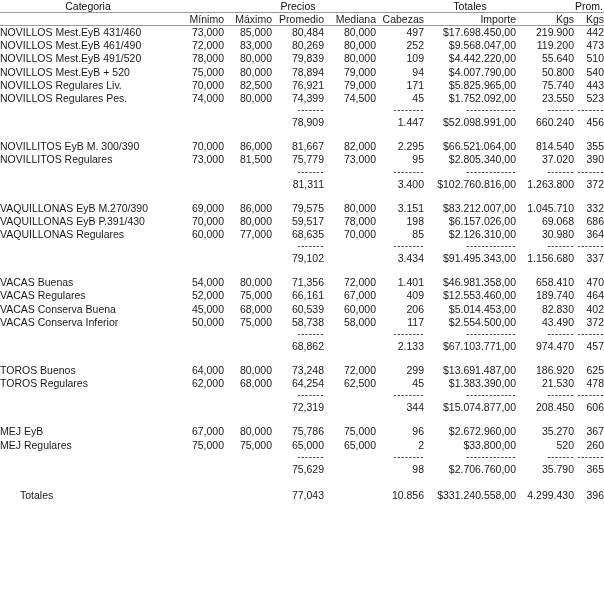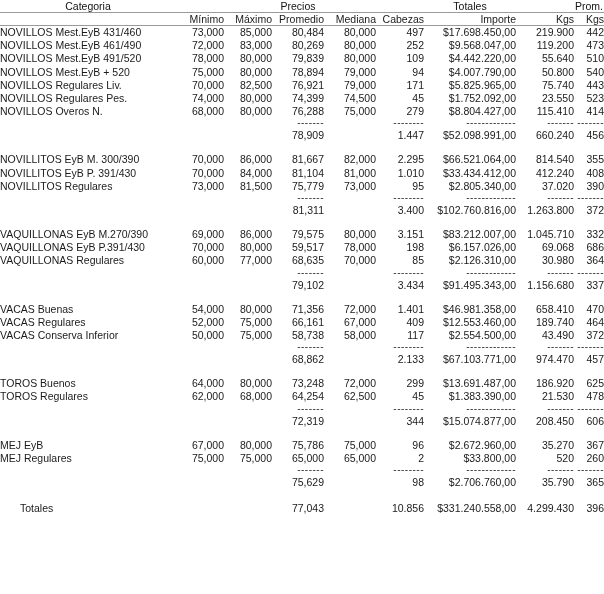--- a/index.html
+++ b/index.html
@@ -193,31 +193,20 @@
           <td class="cat">NOVILLOS Regulares Pes.</td>
           <td class="num-min">74,000</td>
           <td class="num-max">80,000</td>
           <td class="num-prom">74,399</td>
           <td class="num-med">74,500</td>
           <td class="num-cab">45</td>
           <td class="num-imp">$1.752.092,00</td>
           <td class="num-kgs">23.550</td>
           <td class="num-pk">523</td>
         </tr>
-        <tr class="data-row">
-          <td class="cat">NOVILLOS Overos N.</td>
-          <td class="num-min">68,000</td>
-          <td class="num-max">80,000</td>
-          <td class="num-prom">76,288</td>
-          <td class="num-med">75,000</td>
-          <td class="num-cab">279</td>
-          <td class="num-imp">$8.804.427,00</td>
-          <td class="num-kgs">115.410</td>
-          <td class="num-pk">414</td>
-        </tr>
         <tr class="dash-row">
           <td class="cat"></td>
           <td class="num-min"></td>
           <td class="num-max"></td>
           <td class="dashes">-------</td>
           <td class="num-med"></td>
           <td class="dashes">--------</td>
           <td class="num-imp">-------------</td>
           <td class="num-kgs">-------</td>
           <td class="num-pk">-------</td>
@@ -241,31 +230,20 @@
           <td class="num-min">70,000</td>
           <td class="num-max">86,000</td>
           <td class="num-prom">81,667</td>
           <td class="num-med">82,000</td>
           <td class="num-cab">2.295</td>
           <td class="num-imp">$66.521.064,00</td>
           <td class="num-kgs">814.540</td>
           <td class="num-pk">355</td>
         </tr>
         <tr class="data-row">
-          <td class="cat">NOVILLITOS EyB P. 391/430</td>
-          <td class="num-min">70,000</td>
-          <td class="num-max">84,000</td>
-          <td class="num-prom">81,104</td>
-          <td class="num-med">81,000</td>
-          <td class="num-cab">1.010</td>
-          <td class="num-imp">$33.434.412,00</td>
-          <td class="num-kgs">412.240</td>
-          <td class="num-pk">408</td>
-        </tr>
-        <tr class="data-row">
           <td class="cat">NOVILLITOS Regulares</td>
           <td class="num-min">73,000</td>
           <td class="num-max">81,500</td>
           <td class="num-prom">75,779</td>
           <td class="num-med">73,000</td>
           <td class="num-cab">95</td>
           <td class="num-imp">$2.805.340,00</td>
           <td class="num-kgs">37.020</td>
           <td class="num-pk">390</td>
         </tr>
@@ -368,20 +346,31 @@
           <td class="num-min">52,000</td>
           <td class="num-max">75,000</td>
           <td class="num-prom">66,161</td>
           <td class="num-med">67,000</td>
           <td class="num-cab">409</td>
           <td class="num-imp">$12.553.460,00</td>
           <td class="num-kgs">189.740</td>
           <td class="num-pk">464</td>
         </tr>
         <tr class="data-row">
+          <td class="cat">VACAS Conserva Buena</td>
+          <td class="num-min">45,000</td>
+          <td class="num-max">68,000</td>
+          <td class="num-prom">60,539</td>
+          <td class="num-med">60,000</td>
+          <td class="num-cab">206</td>
+          <td class="num-imp">$5.014.453,00</td>
+          <td class="num-kgs">82.830</td>
+          <td class="num-pk">402</td>
+        </tr>
+        <tr class="data-row">
           <td class="cat">VACAS Conserva Inferior</td>
           <td class="num-min">50,000</td>
           <td class="num-max">75,000</td>
           <td class="num-prom">58,738</td>
           <td class="num-med">58,000</td>
           <td class="num-cab">117</td>
           <td class="num-imp">$2.554.500,00</td>
           <td class="num-kgs">43.490</td>
           <td class="num-pk">372</td>
         </tr>

